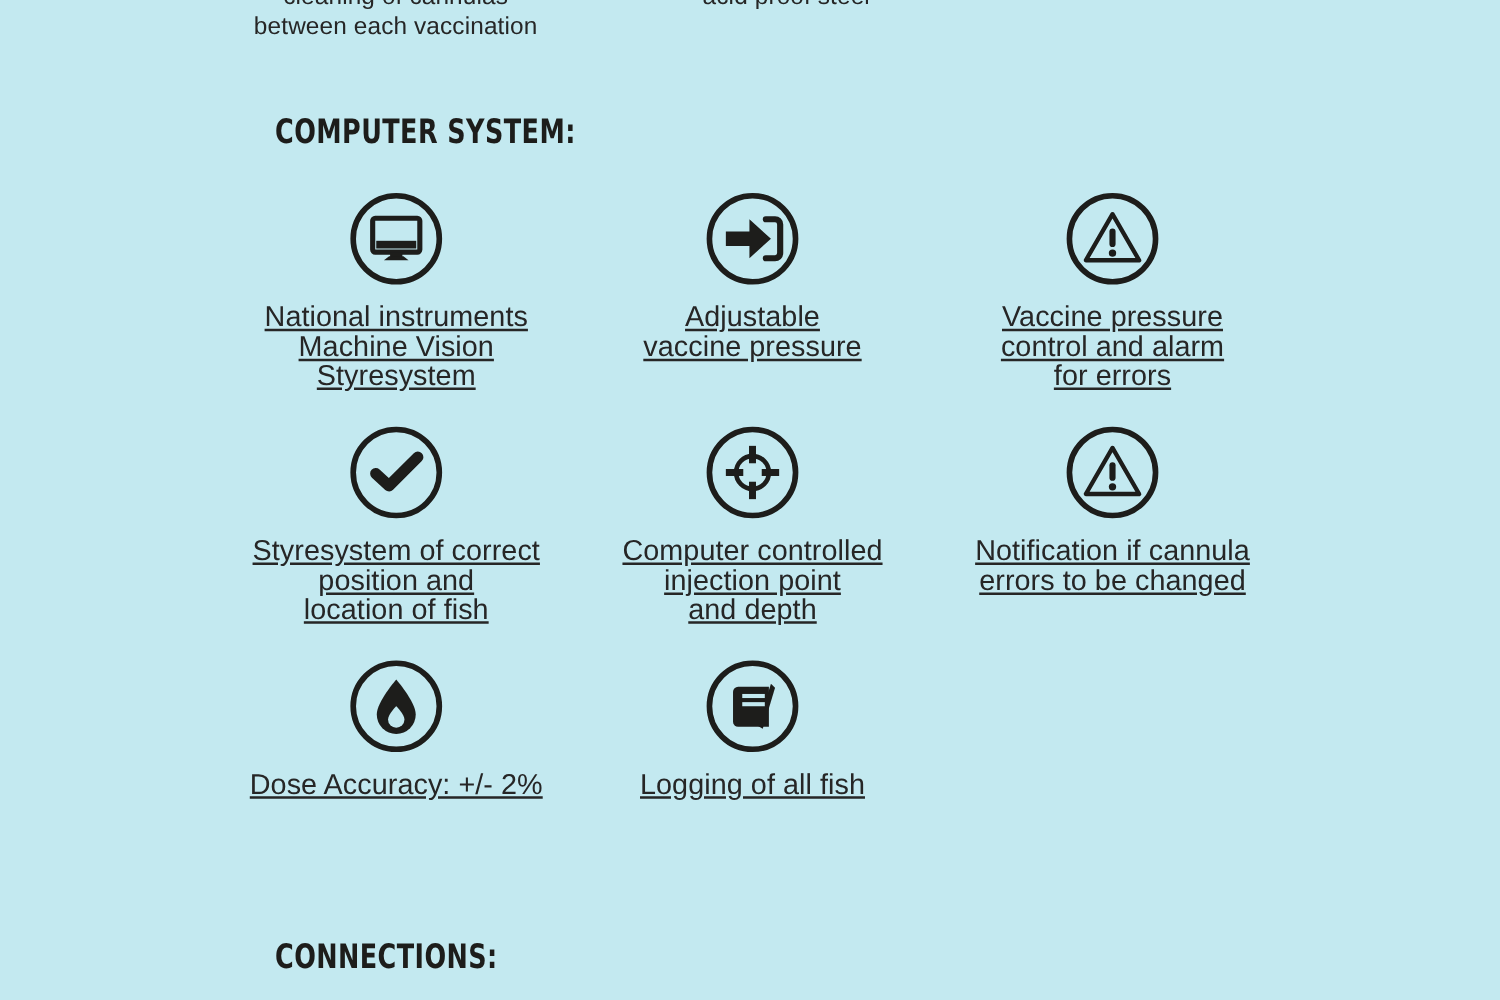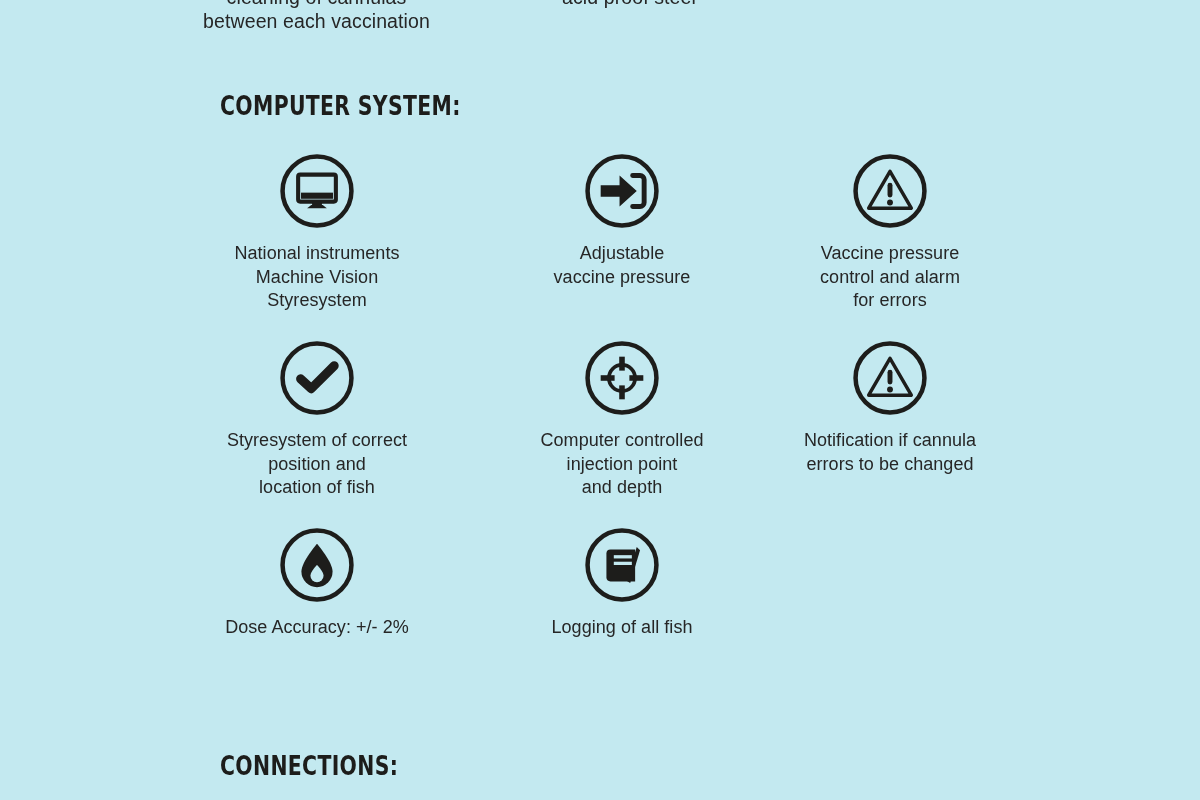--- a/index.html
+++ b/index.html
@@ -62,38 +62,39 @@
   .grid-row {
     position: relative;
     height: 187px;
   }
   .cell {
     position: absolute;
     width: 300px;
     text-align: center;
   }
   .cell.col0 { left: 167px; }
-  .cell.col1 { left: 472px; }
+  .cell.col1 { left: 452px; }
   .cell.col2 { left: 740px; }
 
   .icon-wrap {
     display: block;
     margin: 0 auto;
     width: 82px;
     height: 82px;
   }
   .icon-wrap svg { display: block; width: 82px; height: 82px; }
 
   .cell-label {
     margin-top: 10px;
-    font-size: 18px;
+    font-size: 23px;
     line-height: 23.5px;
     letter-spacing: 0.05px;
     color: #262626;
     white-space: pre-line;
+    text-decoration: underline;
   }
 </style>
 </head>
 <body>
 
 <div class="topstrip">
   <div class="topcap c1">cleaning of cannulas
 between each vaccination</div>
   <div class="topcap c2">acid proof steel</div>
 </div>

